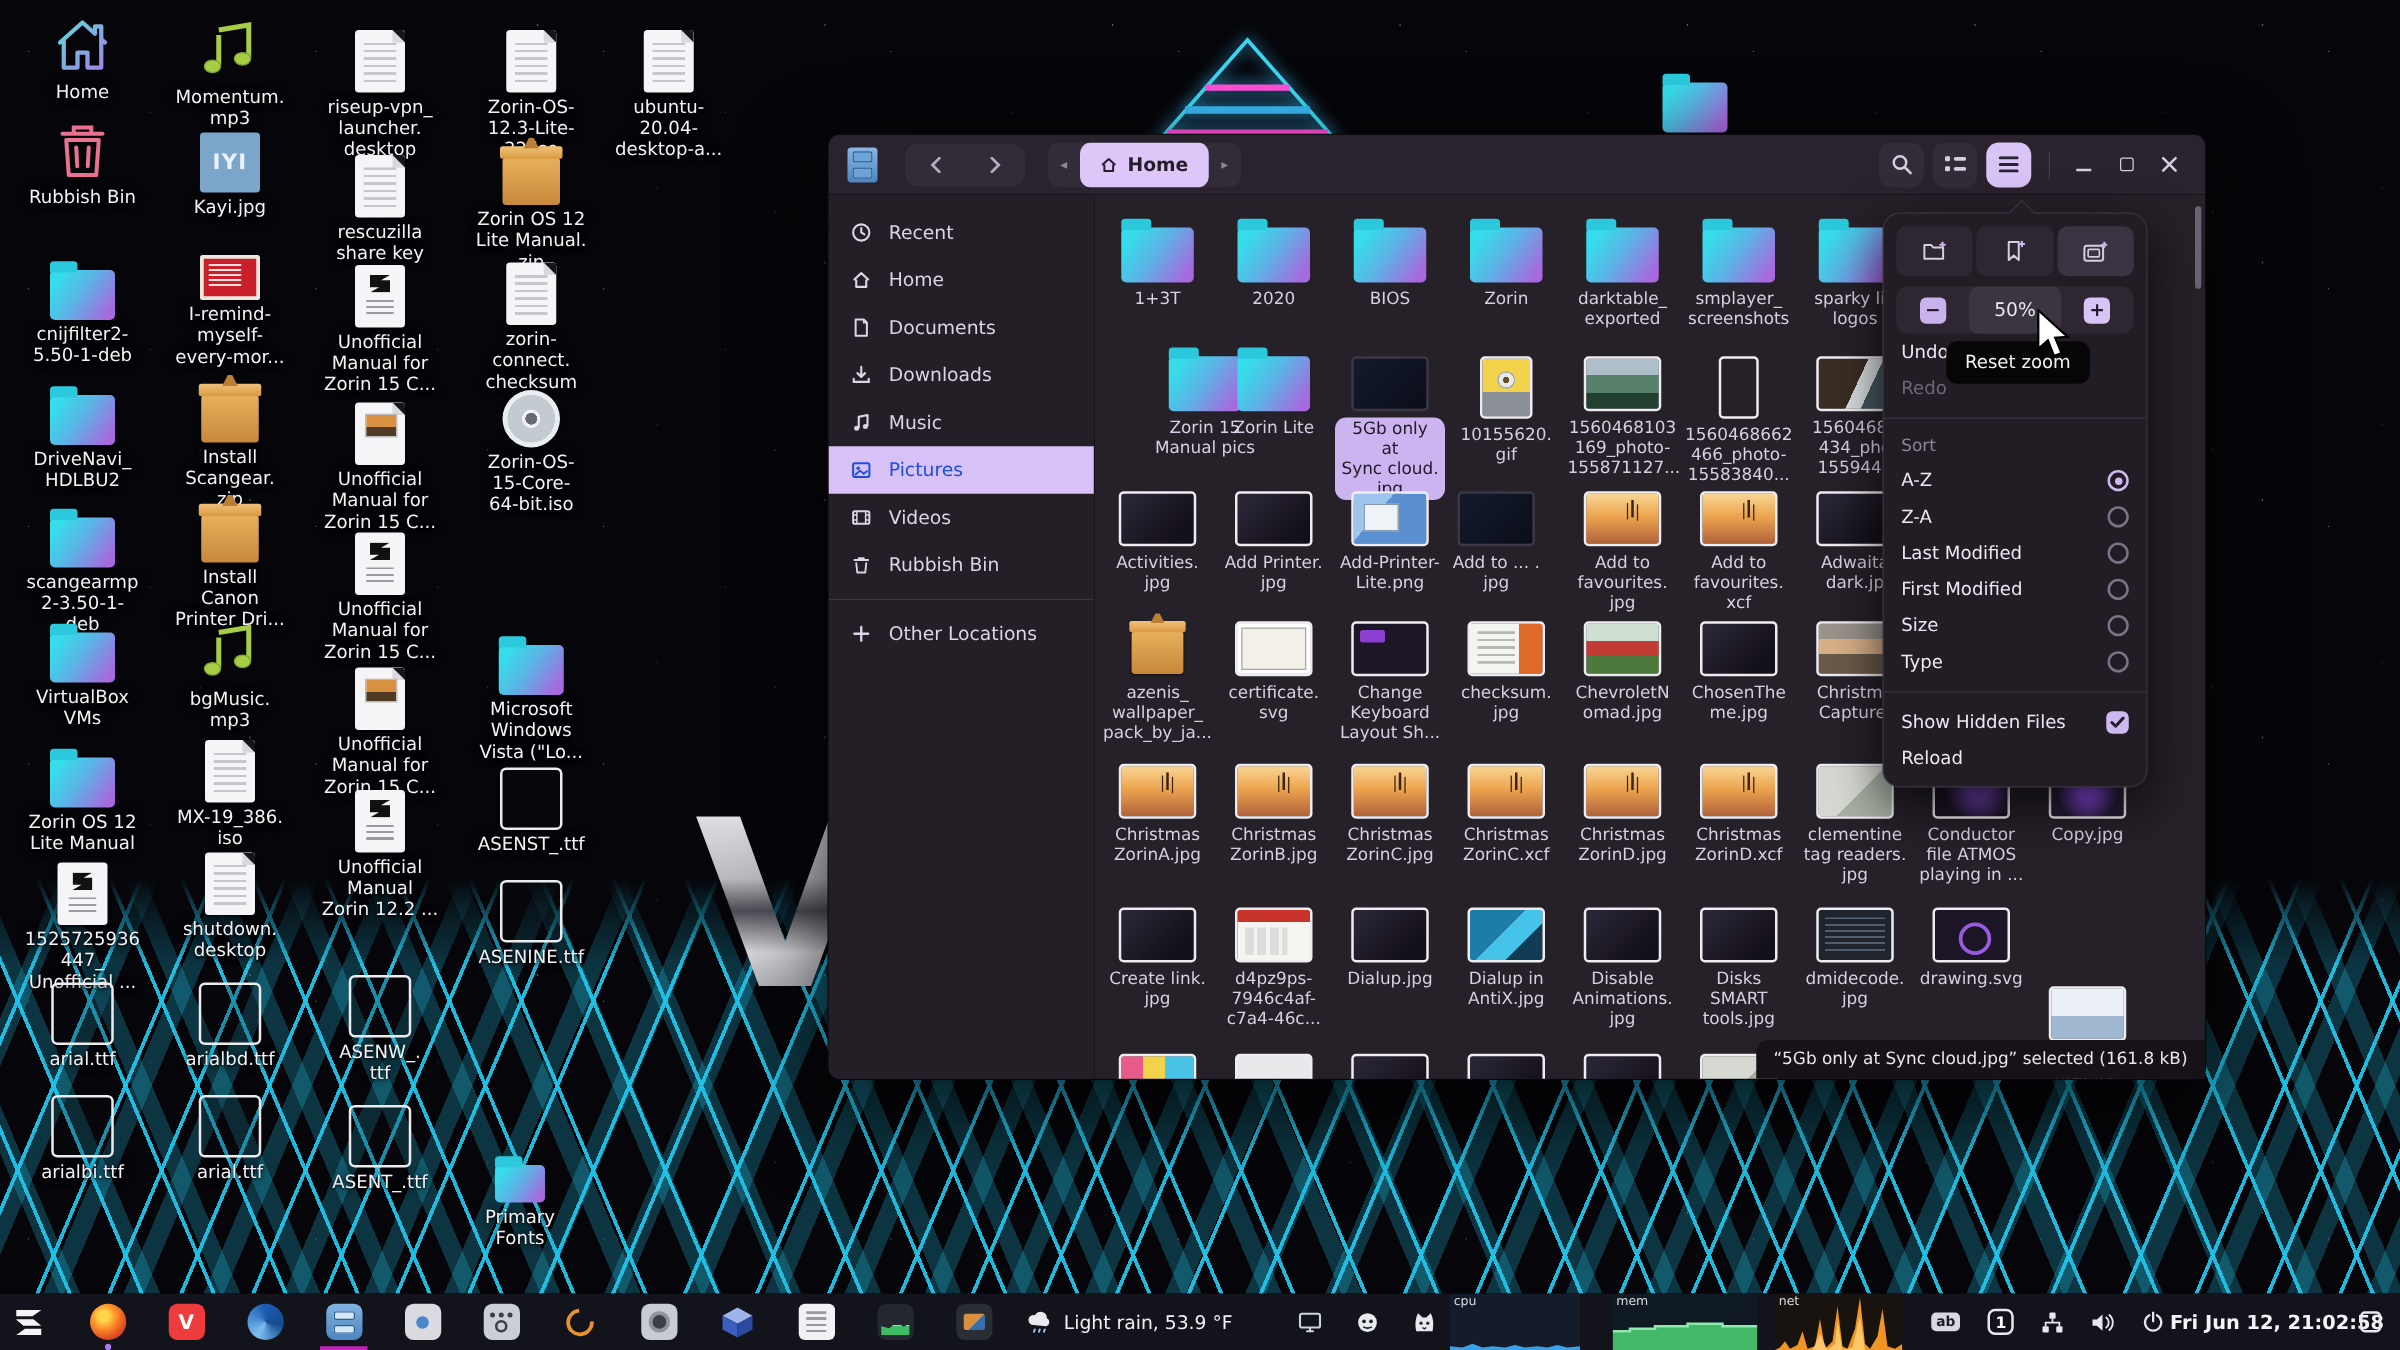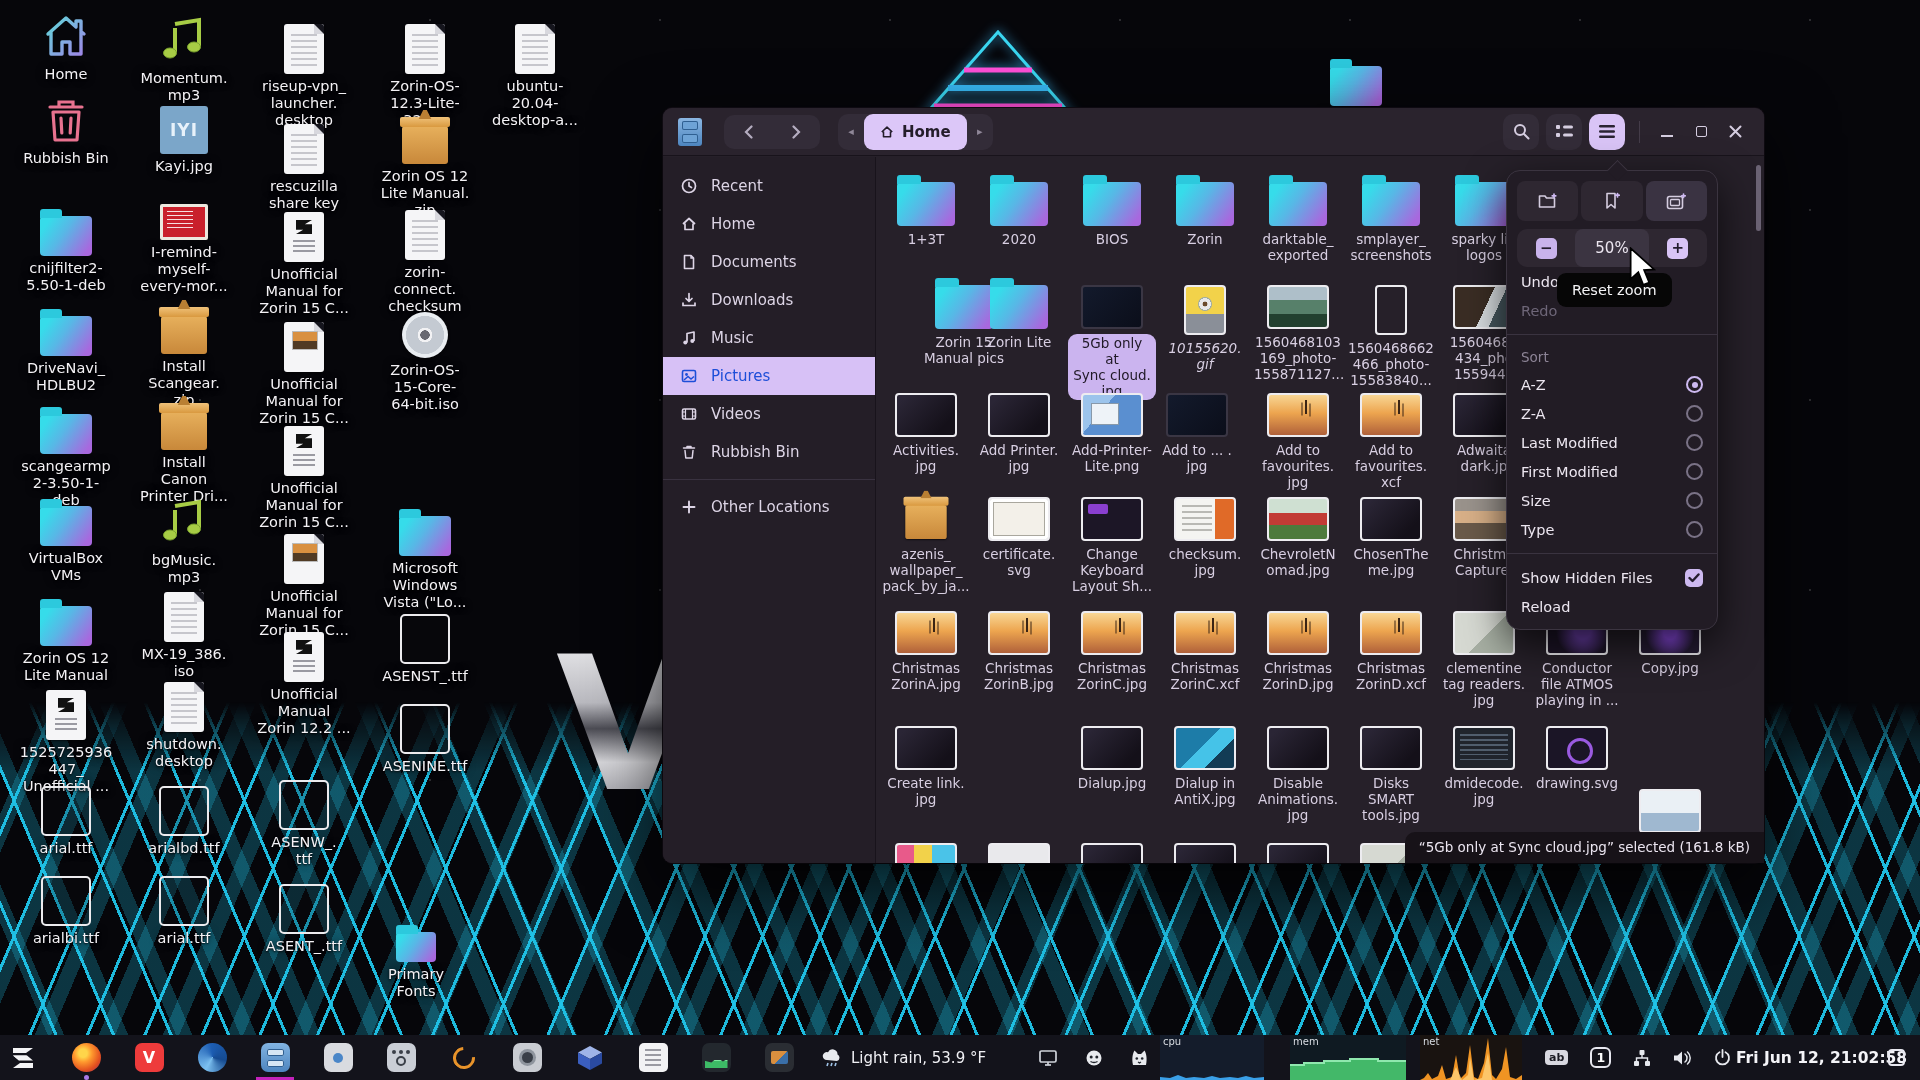--- a/index.html
+++ b/index.html
@@ -667,21 +667,21 @@
           <div class="glabel">Zorin 15
 Manual pics</div>
         </div>
         <div class="cell" style="left: 98px; top: 128px;">
           <div class="gi-folder"></div>
           <div class="glabel">Zorin Lite</div>
         </div>
         <div class="cell" style="left: 191px; top: 128px;"><div class="thumb t-navy"></div><div class="glabel sel">5Gb only at
 Sync cloud.
 jpg</div></div>
-        <div class="cell" style="left: 284px; top: 128px; font-style: italic;">
+        <div class="cell" style="left: 284px; top: 128px;">
           <div class="thumb t-minion"></div>
           <div class="glabel">10155620.
 gif</div>
         </div>
         <div class="cell" style="left: 377px; top: 128px;">
           <div class="thumb t-mountain"></div>
           <div class="glabel">1560468103
 169_photo-
 155871127...</div>
         </div>
@@ -814,20 +814,26 @@
 playing in ...</div>
         </div>
         <div class="cell" style="left: 749px; top: 454px;">
           <div class="thumb t-glow"></div>
           <div class="glabel">Copy.jpg</div>
         </div>
         <div class="cell" style="left: 5px; top: 569px;">
           <div class="thumb t-darkshot"></div>
           <div class="glabel">Create link.
 jpg</div>
+        </div>
+        <div class="cell" style="left: 98px; top: 569px;">
+          <div class="thumb t-comic"></div>
+          <div class="glabel">d4pz9ps-
+7946c4af-
+c7a4-46c...</div>
         </div>
         <div class="cell" style="left: 191px; top: 569px;">
           <div class="thumb t-darkshot"></div>
           <div class="glabel">Dialup.jpg</div>
         </div>
         <div class="cell" style="left: 284px; top: 569px;">
           <div class="thumb t-antix"></div>
           <div class="glabel">Dialup in
 AntiX.jpg</div>
         </div>

